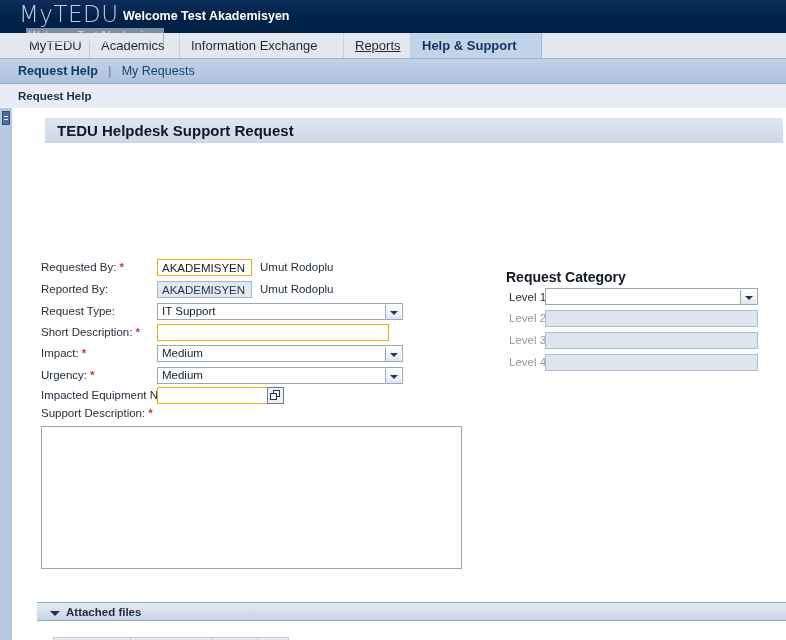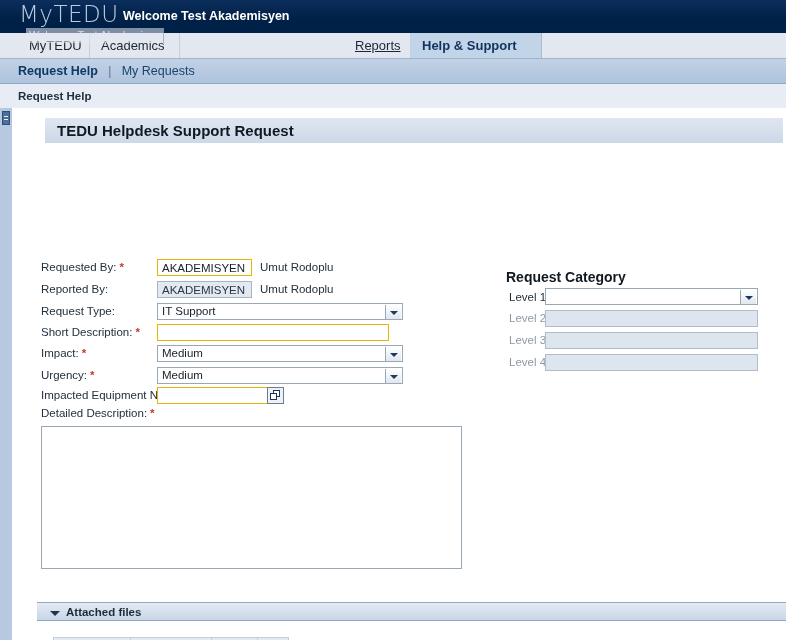--- a/index.html
+++ b/index.html
@@ -337,20 +337,21 @@
 <div class="header-bar">
   <div class="logo">MyTEDU</div>
   <div class="welcome-title">Welcome Test Akademisyen</div>
 </div>
 
 <div class="ghost-overlay">Welcome  Test Akademisyen</div>
 
 <div class="tab-strip">
   <div class="tab" style="left:18px;width:72px;">MyTEDU</div>
   <div class="tab" style="left:90px;width:90px;">Academics</div>
+  <div class="tab" style="left:180px;width:164px;">Information Exchange</div>
   <div class="tab" style="left:344px;width:67px;text-decoration:underline;">Reports</div>
   <div class="tab active" style="left:411px;width:131px;">Help &amp; Support</div>
 </div>
 
 <div class="subnav">
   <div class="subnav-inner">
     <span class="subnav-link current">Request Help</span>
     <span class="subnav-sep">|</span>
     <span class="subnav-link">My Requests</span>
   </div>
@@ -412,21 +413,21 @@
   <div class="fld-label" style="left:29px; top:281px;">
     <span>Impacted Equipment No:</span><span class="req-star"></span>
   </div>
   <input class="txtbox" style="left: 145px; top: 279px; width: 122px;" value="">
   <div class="picker-btn" style="left:255px; top:279px;">
     <span class="sq1"></span>
     <span class="sq2"></span>
   </div>
 
   <div class="fld-label" style="left:29px; top:299px;">
-    <span>Detailed Description:</span><span class="req-star">*</span>
+    <span>Support Description:</span><span class="req-star">*</span>
   </div>
   <textarea class="ta-desc" placeholder="" style=""></textarea>
 
   <div class="cat-title">Request Category</div>
 
   <div class="fld-label" style="left:497px; top:183px;">
     <span>Level 1:</span><span class="req-star">*</span>
   </div>
   <div class="ddl" style="left:533px; top:180px; width:213px;">
     <span></span>

